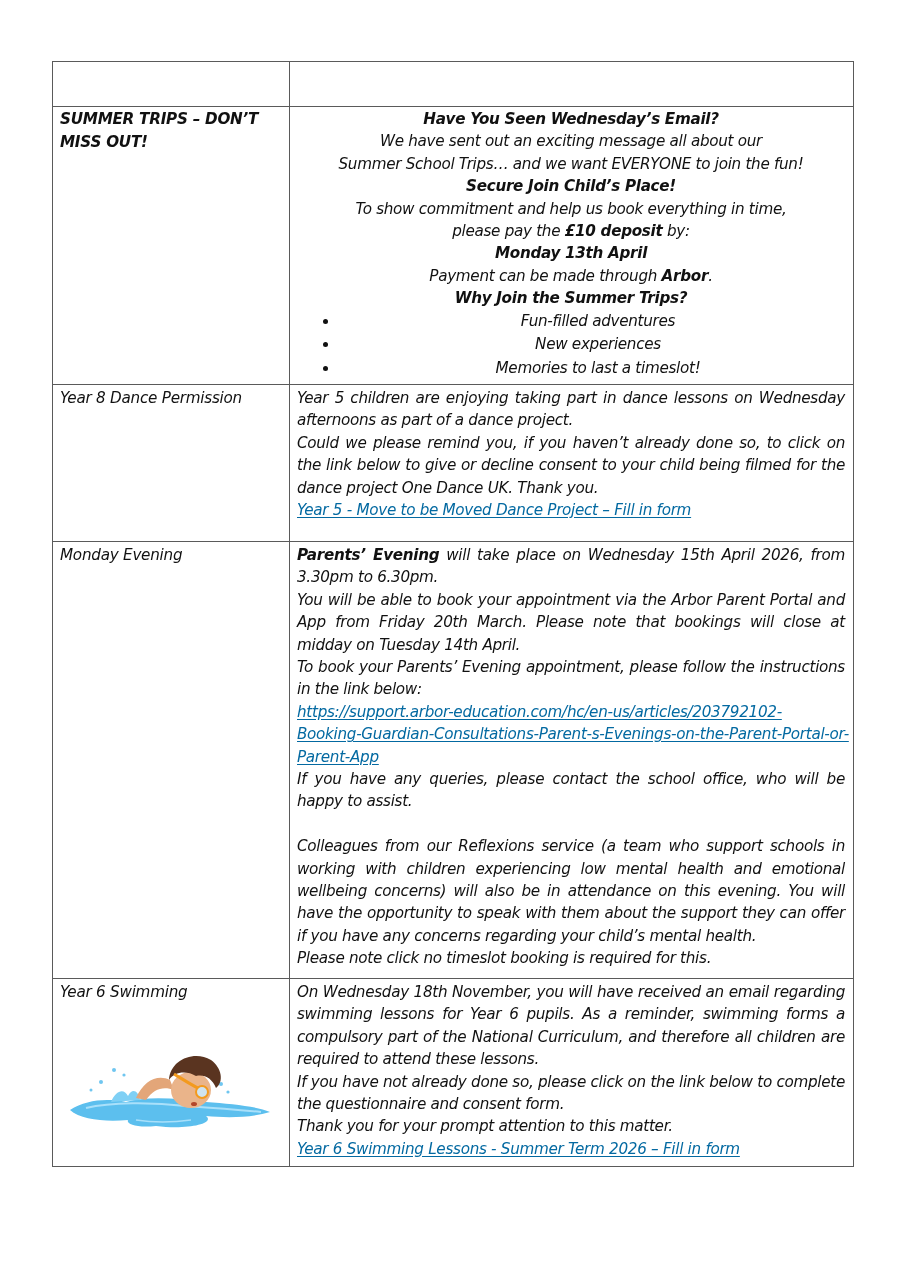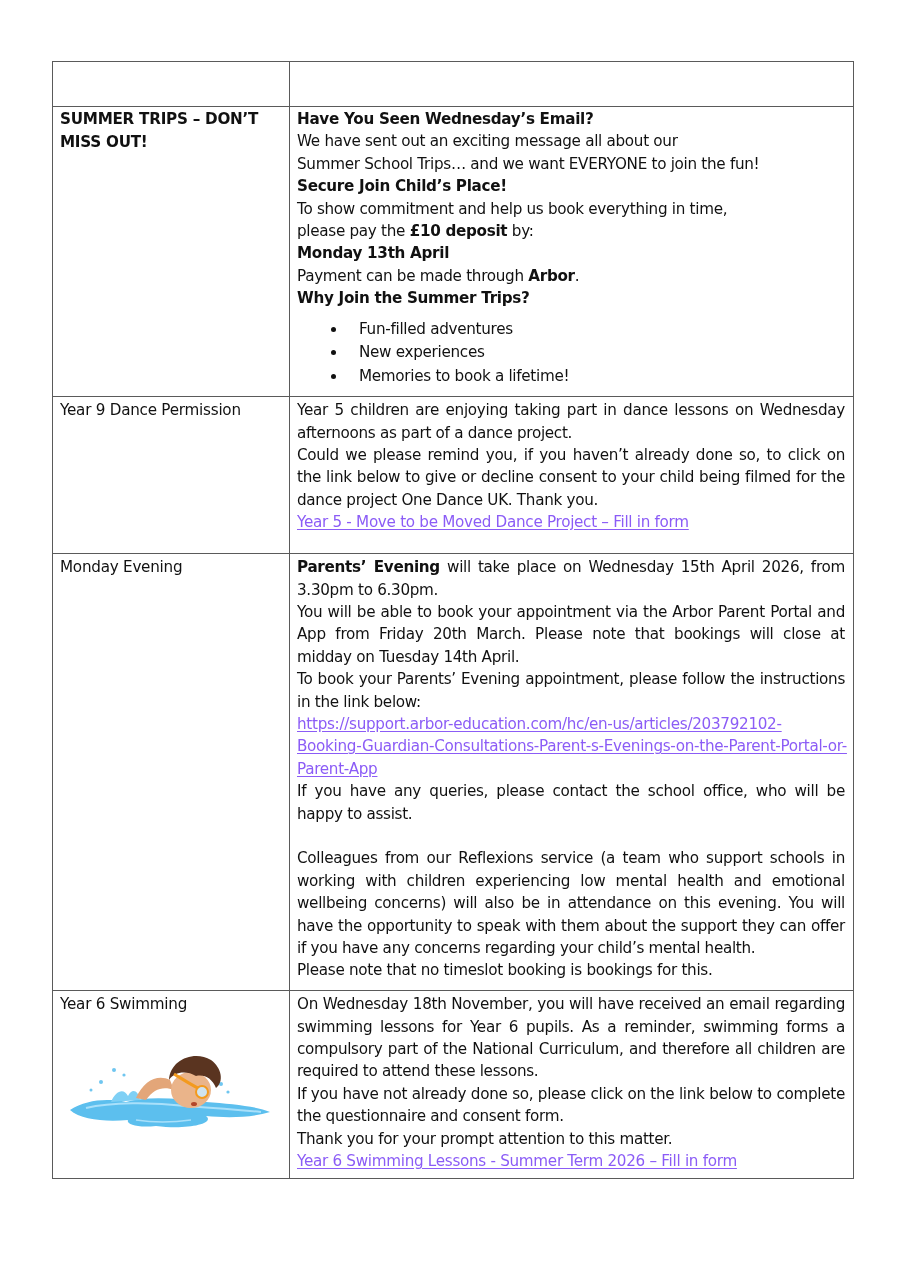--- a/index.html
+++ b/index.html
@@ -20,48 +20,49 @@
       left: 52px;
       top: 61px;
       width: 801px;
       border-collapse: collapse;
       table-layout: fixed;
     }
     .page-table td {
       border: 1px solid #5a5a5a;
       vertical-align: top;
       padding: 0;
+      font-style: italic;
     }
     .col-left { width: 237px; }
     .col-right { width: 564px; }
     .cell-inner-left {
       padding: 2px 6px 0 7px;
       font-size: 15.2px;
       line-height: 22.5px;
       letter-spacing: -0.25px;
     }
     .cell-inner-right {
       padding: 2px 8px 0 7px;
       font-size: 15.2px;
       line-height: 22.4px;
       letter-spacing: -0.3px;
     }
     .justify { text-align: justify; text-align-last: left; }
     .bold { font-weight: bold; }
     .line { display: block; white-space: nowrap; }
     .para { display: block; }
     .link {
-      color: #8b5cf6;
+      color: #0369a1;
       text-decoration: underline;
       text-underline-offset: 2px;
       cursor: pointer;
     }
     ul.bullets {
       list-style: none;
-      margin: 8px;
+      margin: 0;
       padding: 0 0 0 26px;
     }
     ul.bullets li {
       position: relative;
       padding-left: 28px;
       height: 23.5px;
       line-height: 23.5px;
       white-space: nowrap;
     }
     ul.bullets li .dot {
@@ -98,42 +99,42 @@
   </tr>
 
   <tr style="height:278px;">
     <td>
       <div class="cell-inner-left bold" style="padding-top:1px;">
         <span class="line">SUMMER TRIPS – DON’T</span>
         <span class="line">MISS OUT!</span>
       </div>
     </td>
     <td>
-      <div class="cell-inner-right" style="padding-top:1px;">
+      <div class="cell-inner-right" style="padding-top:1px;text-align:center;">
         <span class="line bold">Have You Seen Wednesday’s Email?</span>
         <span class="line">We have sent out an exciting message all about our</span>
         <span class="line">Summer School Trips… and we want EVERYONE to join the fun!</span>
         <span class="line bold">Secure Join Child’s Place!</span>
         <span class="line">To show commitment and help us book everything in time,</span>
         <span class="line"><span>please pay the </span><span class="bold">£10 deposit</span><span> by:</span></span>
         <span class="line bold">Monday 13th April</span>
         <span class="line"><span>Payment can be made through </span><span class="bold">Arbor</span><span>.</span></span>
         <span class="line bold">Why Join the Summer Trips?</span>
         <ul class="bullets">
           <li><span class="dot"></span><span>Fun-filled adventures</span></li>
           <li><span class="dot"></span><span>New experiences</span></li>
-          <li><span class="dot"></span><span>Memories to book a lifetime!</span></li>
+          <li><span class="dot"></span><span>Memories to last a timeslot!</span></li>
         </ul>
       </div>
     </td>
   </tr>
 
   <tr style="height:157px;">
     <td>
-      <div class="cell-inner-left">Year 9 Dance Permission</div>
+      <div class="cell-inner-left">Year 8 Dance Permission</div>
     </td>
     <td>
       <div class="cell-inner-right justify">
         <span class="para">Year 5 children are enjoying taking part in dance lessons on Wednesday afternoons as part of a dance project.</span>
         <span class="para">Could we please remind you, if you haven’t already done so, to click on the link below to give or decline consent to your child being filmed for the dance project One Dance UK.  Thank you.</span>
         <span class="para"><a class="link">Year 5 - Move to be Moved Dance Project – Fill in form</a></span>
       </div>
     </td>
   </tr>
 
@@ -145,21 +146,21 @@
       <div class="cell-inner-right justify">
         <span class="para"><span class="bold">Parents’ Evening</span><span> will take place on Wednesday 15th April 2026, from 3.30pm to 6.30pm.</span></span>
         <span class="para">You will be able to book your appointment via the Arbor Parent Portal and App from Friday 20th March. Please note that bookings will close at midday on Tuesday 14th April.</span>
         <span class="para">To book your Parents’ Evening appointment, please follow the instructions in the link below:</span>
         <a class="link line">https://support.arbor-education.com/hc/en-us/articles/203792102-</a>
         <a class="link line">Booking-Guardian-Consultations-Parent-s-Evenings-on-the-Parent-Portal-or-</a>
         <a class="link line" style="display:inline-block;">Parent-App</a>
         <span class="para">If you have any queries, please contact the school office, who will be happy to assist.</span>
         <span class="spacer"></span>
         <span class="para">Colleagues from our Reflexions service (a team who support schools in working with children experiencing low mental health and emotional wellbeing concerns) will also be in attendance on this evening. You will have the opportunity to speak with them about the support they can offer if you have any concerns regarding your child’s mental health.</span>
-        <span class="para">Please note that no timeslot booking is bookings for this.</span>
+        <span class="para">Please note click no timeslot booking is required for this.</span>
       </div>
     </td>
   </tr>
 
   <tr style="height:188px;padding-left:28px;">
     <td>
       <div class="cell-inner-left">Year 6 Swimming</div>
     </td>
     <td>
       <div class="cell-inner-right justify">

